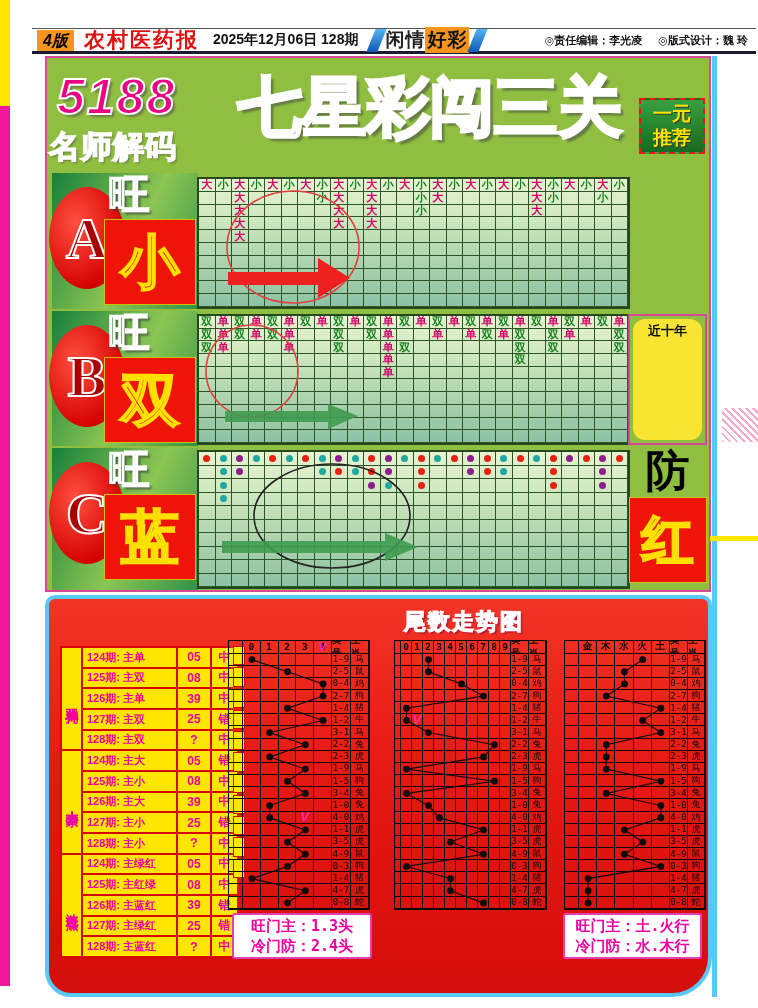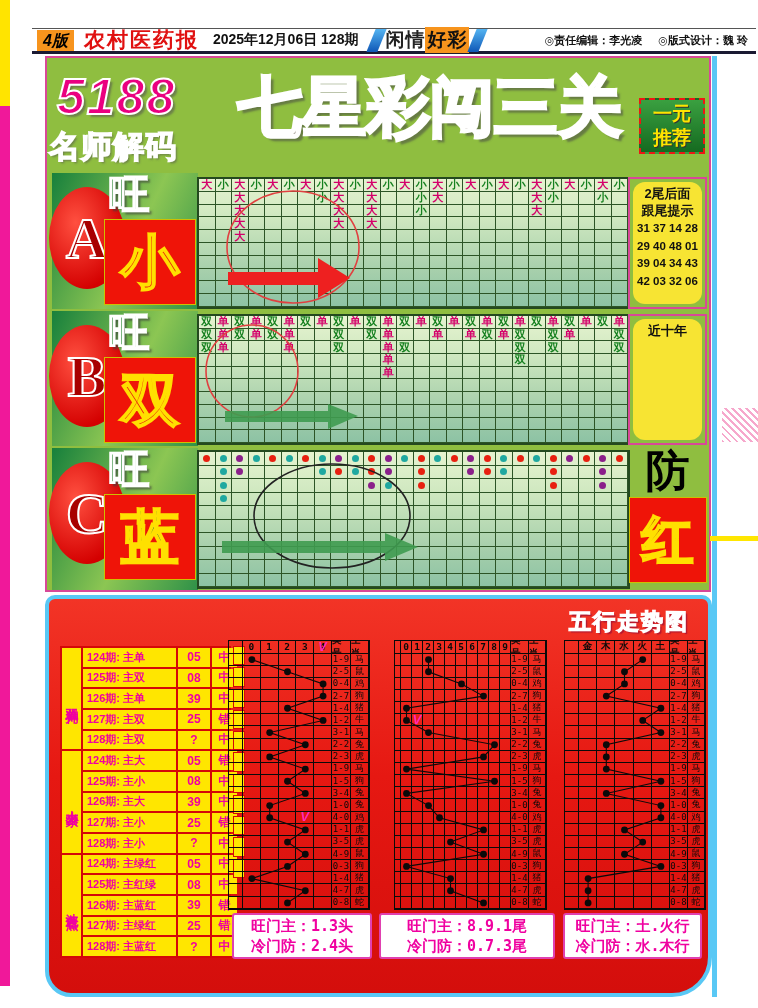--- a/index.html
+++ b/index.html
@@ -1245,30 +1245,20 @@
         <div class="grid-cell"></div>
         <div class="grid-cell"></div>
         <div class="grid-cell"></div>
         <div class="grid-cell"></div>
         <div class="grid-cell"></div>
         <div class="grid-cell"></div>
         <div class="grid-cell"></div>
         <div class="grid-cell"></div>
       </div>
 
-    <div class="abs side-box" id="tips-box">
-      <div class="side-inner">
-        <div class="tips-title">2尾后面</div>
-        <div class="tips-title">跟尾提示</div>
-        <div class="tips-row">31 37 14 28</div>
-        <div class="tips-row">29 40 48 01</div>
-        <div class="tips-row">39 04 34 43</div>
-        <div class="tips-row">42 03 32 06</div>
-      </div>
-    </div>
     <div class="abs side-box" id="near-box">
       <div class="side-inner">
         <div class="tips-title">近十年</div>
       </div>
     </div>
     <div class="abs" id="defend-area">
       <div id="defend-label">防</div>
       <div id="defend-box">
         <span id="defend-target">红</span>
       </div>
@@ -1345,21 +1335,21 @@
         <div class="ys-cell"></div>
         <div class="ys-cell"></div>
         <div class="ys-cell"></div>
         <div class="ys-cell"></div>
         <div class="ys-cell"></div>
         <div class="ys-cell"></div>
         <div class="ys-cell"></div>
         <div class="ys-cell"></div>
       </div>
 
-    <div class="abs chart-title" id="chart-title-2">五行走势图</div>
+    <div class="abs chart-title" id="chart-title-1">尾数走势图</div>
 
     <div class="abs chart" id="chart-0">
         <div class="ch-row" style="height: 12.5px;">
           <div class="ch-cell ch-head" style="width: 14px; height: 12.5px;"></div>
           <div class="ch-cell ch-head" style="width: 17.8px; height: 12.5px;">0</div>
           <div class="ch-cell ch-head" style="width: 17.8px; height: 12.5px;">1</div>
           <div class="ch-cell ch-head" style="width: 17.8px; height: 12.5px;">2</div>
           <div class="ch-cell ch-head" style="width: 17.8px; height: 12.5px;">3</div>
           <div class="ch-cell ch-head" style="width: 17.8px; height: 12.5px;">4</div>
           <div class="ch-cell ch-head" style="width: 19px; height: 12.5px;">奖号</div>
@@ -2203,24 +2193,20 @@
           <circle cx="23.1" cy="237.58333333333331" r="3.4" fill="#0a0a0a"></circle>
           <circle cx="23.1" cy="249.75" r="3.4" fill="#0a0a0a"></circle>
           <circle cx="23.1" cy="261.91666666666663" r="3.4" fill="#0a0a0a"></circle>
         </svg>
       </div>
 
     <div class="abs chart-footer" id="footer-0">
       <span>旺门主：1.3头</span>
       <span>冷门防：2.4头</span>
     </div>
-    <div class="abs chart-footer" id="footer-1">
-      <span>旺门主：8.9.1尾</span>
-      <span>冷门防：0.7.3尾</span>
-    </div>
     <div class="abs chart-footer" id="footer-2">
       <span>旺门主：土.火行</span>
       <span>冷门防：水.木行</span>
     </div>
   </div>
 
   <div class="abs" id="cyan-line"></div>
   <div class="abs" id="hatch-block"></div>
   <div class="abs" id="yellow-line"></div>
 </div>

